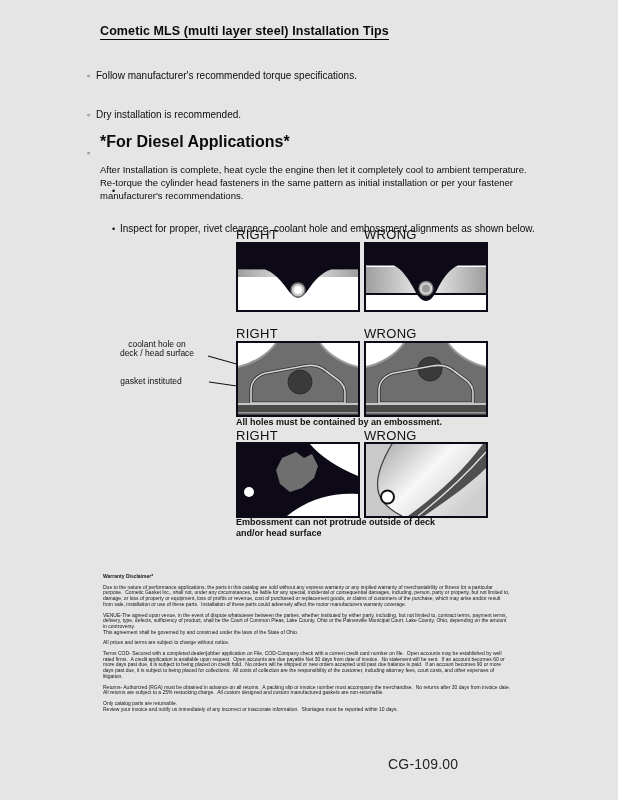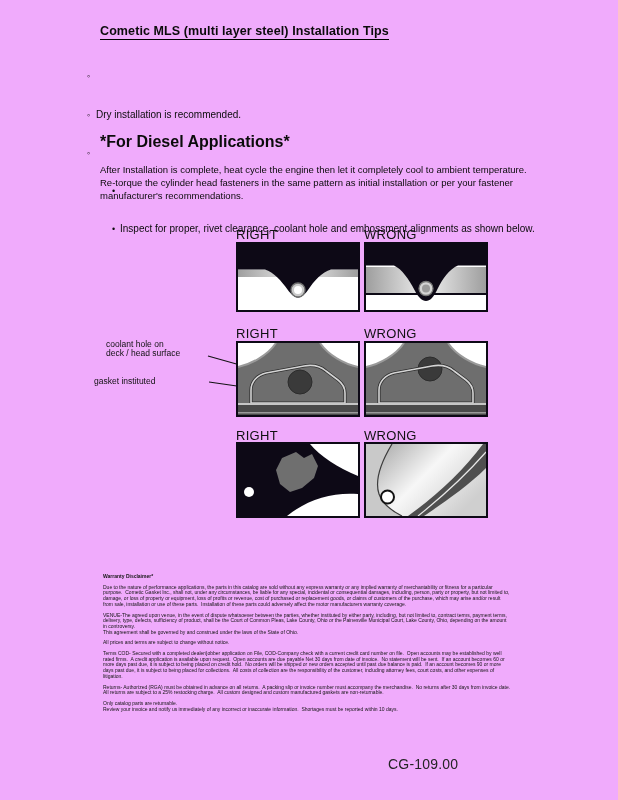--- a/index.html
+++ b/index.html
@@ -1,17 +1,17 @@
 <!DOCTYPE html>
 <html><head>
 <meta charset="utf-8">
 <style>
   html,body{margin:0;padding:0;background:#ffffff;}
   .page{
-    position:relative;width:618px;height:800px;background:#f0abfc;overflow:hidden;
+    position:relative;width:618px;height:800px;background:#e5e5e5;overflow:hidden;
     font-family:"Liberation Sans", sans-serif;color:#0b0b0b;
   }
   .abs{position:absolute;}
   .title{
     left:100px;top:24px;font-size:12.5px;font-weight:bold;
     border-bottom:1.6px solid #000;padding-bottom:1px;letter-spacing:0.1px;
   }
   .bullets{left:87px;top:45px;font-size:10px;line-height:12.7px;white-space:pre-wrap;}
   .b-row{display:flex;align-items:baseline;}
   .b-row.lvl2{margin-left:25px;}
@@ -20,35 +20,35 @@
   .diesel-heading{left:100px;top:133px;font-size:16px;font-weight:bold;}
   .body{font-size:9.5px;line-height:13.2px;white-space:pre-wrap;width:440px;margin:0;}
   .p1{left:100px;top:133px;}
   .p2{left:100px;top:163px;}
   .note{left:100px;top:206px;}
   .dlabel{width:120px;font-size:13px;letter-spacing:0.3px;color:#111;}
   .panel{width:120px;border:2px solid #0d0916;background:#fff;}
   .panel svg{display:block;width:100%;height:100%;}
   .h66{height:66px;} .h72{height:72px;}
   .caption{font-size:9px;font-weight:bold;color:#111;line-height:10.5px;white-space:pre-wrap;}
-  .side-label{text-align:left;font-size:8.5px;line-height:9px;color:#111;white-space:pre-wrap;}
+  .side-label{text-align:center;font-size:8.5px;line-height:9px;color:#111;white-space:pre-wrap;}
   .legal{left:103px;top:574px;width:408px;font-size:5px;line-height:5.7px;color:#151515;}
   .legal p{margin:0 0 5px 0;white-space:pre-wrap;}
   .legal .lh{font-weight:bold;margin-bottom:5px;}
   .footer-code{left:388px;top:756px;font-size:14px;color:#242424;letter-spacing:0.2px;}
 </style>
 </head>
 <body>
 
 <div class="page">
 
   <div class="abs title">Cometic MLS (multi layer steel) Installation Tips</div>
 
   <div class="abs bullets">
-    <div class="b-row lvl1"><span class="marker">◦</span></div>
+    <div class="b-row lvl1"><span class="marker">◦</span><span>Follow manufacturer's recommended torque specifications.</span></div>
     <div class="b-row lvl1"><span class="marker">◦</span><span>Dry installation is recommended.</span></div>
     <div class="b-row lvl1"><span class="marker">◦</span></div>
     <div class="b-row lvl2"><span class="marker">•</span></div>
     <div class="b-row lvl2"><span class="marker">•</span><span>Inspect for proper, rivet clearance, coolant hole and embossment alignments as shown below.</span></div>
   </div>
 
   <div class="abs diesel-heading">*For Diesel Applications*</div>
   <p class="abs body p2">After Installation is complete, heat cycle the engine then let it completely cool to ambient temperature. Re-torque the cylinder head fasteners in the same pattern as initial installation or per your fastener manufacturer's recommendations.</p>
 
   <div class="abs dlabel" style="left:236px;top:227px;">RIGHT</div>
@@ -121,20 +121,21 @@
       <path d="M82,0 C90,12 106,21 120,24" fill="none" stroke="#9a9a9a" stroke-width="2"></path>
       <circle cx="64" cy="26" r="12" fill="#3a3a3a" stroke="#2c2c2c" stroke-width="1"></circle>
       <path d="M13,60 L13,47 C13,39 19,32 28,30 L66,23 C74,21.5 82,23 88,28 L100,37 C104.5,40.5 107,45 107,50 L107,60 Z" fill="none" stroke="#2f2f2f" stroke-width="3.2"></path>
       <path d="M13,60 L13,47 C13,39 19,32 28,30 L66,23 C74,21.5 82,23 88,28 L100,37 C104.5,40.5 107,45 107,50 L107,60 Z" fill="none" stroke="#d4d4d4" stroke-width="1.6"></path>
       <rect x="0" y="61" width="120" height="11" fill="#4a4a4a"></rect>
       <rect x="0" y="60" width="120" height="2" fill="#c6c6c6"></rect>
       <rect x="0" y="69" width="120" height="1.5" fill="#9a9a9a"></rect>
     </svg>
   </div>
 
+  <div class="abs caption" style="left:236px;top:417px;">All holes must be contained by an embossment.</div>
 
   <div class="abs dlabel" style="left:236px;top:428px;">RIGHT</div>
   <div class="abs dlabel" style="left:364px;top:428px;">WRONG</div>
 
   <div class="abs panel h72" style="left:236px;top:442px;">
     <svg viewBox="0 0 120 72" preserveAspectRatio="none">
       <rect x="0" y="0" width="120" height="72" fill="#ffffff"></rect>
       <path d="M0,0 H72 C82,12 100,24 120,32 L120,50 C95,48 70,55 49,72 L0,72 Z" fill="#0d0916"></path>
       <path d="M44,14 L58,8 L66,14 L74,10 L80,22 L76,34 L64,44 L52,48 L42,40 L38,26 Z" fill="#6f6f6f"></path>
       <circle cx="11" cy="48" r="5" fill="#ffffff"></circle>
@@ -152,20 +153,22 @@
       </defs>
       <rect x="0" y="0" width="120" height="72" fill="url(#band3)"></rect>
       <path d="M26,0 C14,20 9,38 13,50 C16,59 24,66 36,72 L0,72 L0,0 Z" fill="#c9c9c9"></path>
       <path d="M26,0 C14,20 9,38 13,50 C16,59 24,66 36,72" fill="none" stroke="#3c3c3c" stroke-width="1.2"></path>
       <path d="M42,72 C70,52 98,26 117,0 L120,0 L120,24 C100,44 74,61 58,72 Z" fill="#4f4f4f"></path>
       <path d="M52,72 C82,48 106,24 120,8" fill="none" stroke="#e8e8e8" stroke-width="1.2"></path>
       <circle cx="21.5" cy="53" r="6.5" fill="#ffffff" stroke="#111111" stroke-width="2"></circle>
     </svg>
   </div>
 
+  <div class="abs caption" style="left:236px;top:517px;">Embossment can not protrude outside of deck
+and/or head surface</div>
 
   <div class="abs legal">
     <p class="lh">Warranty Disclaimer*</p>
     <p>Due to the nature of performance applications, the parts in this catalog are sold without any express warranty or any implied warranty of merchantability or fitness for a particular purpose.  Cometic Gasket Inc., shall not, under any circumstances, be liable for any special, incidental or consequential damages, including, person, party or property, but not limited to, damage, or loss of property or equipment, loss of profits or revenue, cost of purchased or replacement goods, or claims of customers of the purchase, which may arise and/or result from sale, installation or use of these parts.  Installation of these parts could adversely affect the motor manufacturers warranty coverage.</p>
     <p>VENUE-The agreed upon venue, in the event of dispute whatsoever between the parties, whether instituted by either party, including, but not limited to, contract terms, payment terms, delivery, type, defects, sufficiency of product, shall be the Court of Common Pleas, Lake County, Ohio or the Painesville Municipal Court, Lake County, Ohio, depending on the amount in controversy.
 This agreement shall be governed by and construed under the laws of the State of Ohio.</p>
     <p>All prices and terms are subject to change without notice.</p>
     <p>Terms COD- Secured with a completed dealer/jobber application on File, COD-Company check with a current credit card number on file.  Open accounts may be established by well rated firms.  A credit application is available upon request.  Open accounts are due payable Net 30 days from date of invoice.  No statement will be sent.  If an account becomes 60 or more days past due, it is subject to being placed on credit hold.  No orders will be shipped or new orders accepted until past due balance is paid.  If an account becomes 90 or more days past due, it is subject to being placed for collections.  All costs of collection are the responsibility of the customer, including attorney fees, court costs, and other expenses of litigation.</p>
     <p>Returns- Authorized (RGA) must be obtained in advance on all returns.  A packing slip or invoice number must accompany the merchandise.  No returns after 30 days from invoice date.  All returns are subject to a 25% restocking charge.  All custom designed and custom manufactured gaskets are non-returnable.</p>
     <p>Only catalog parts are returnable.

